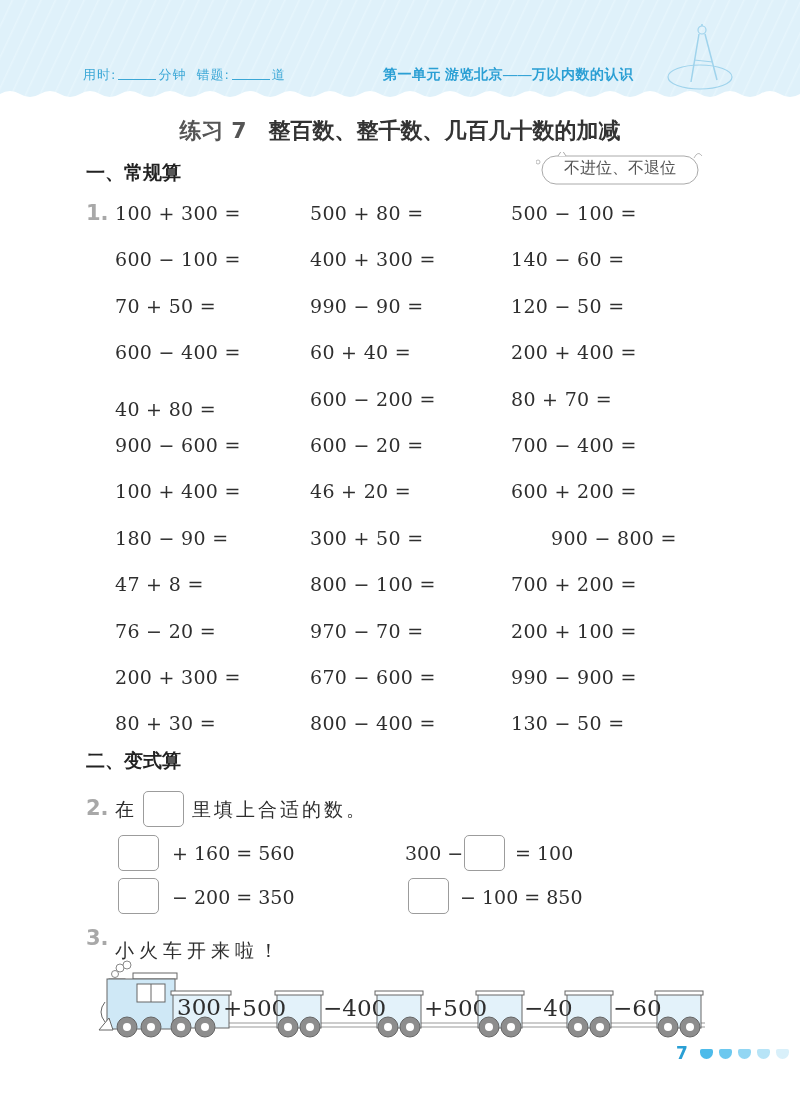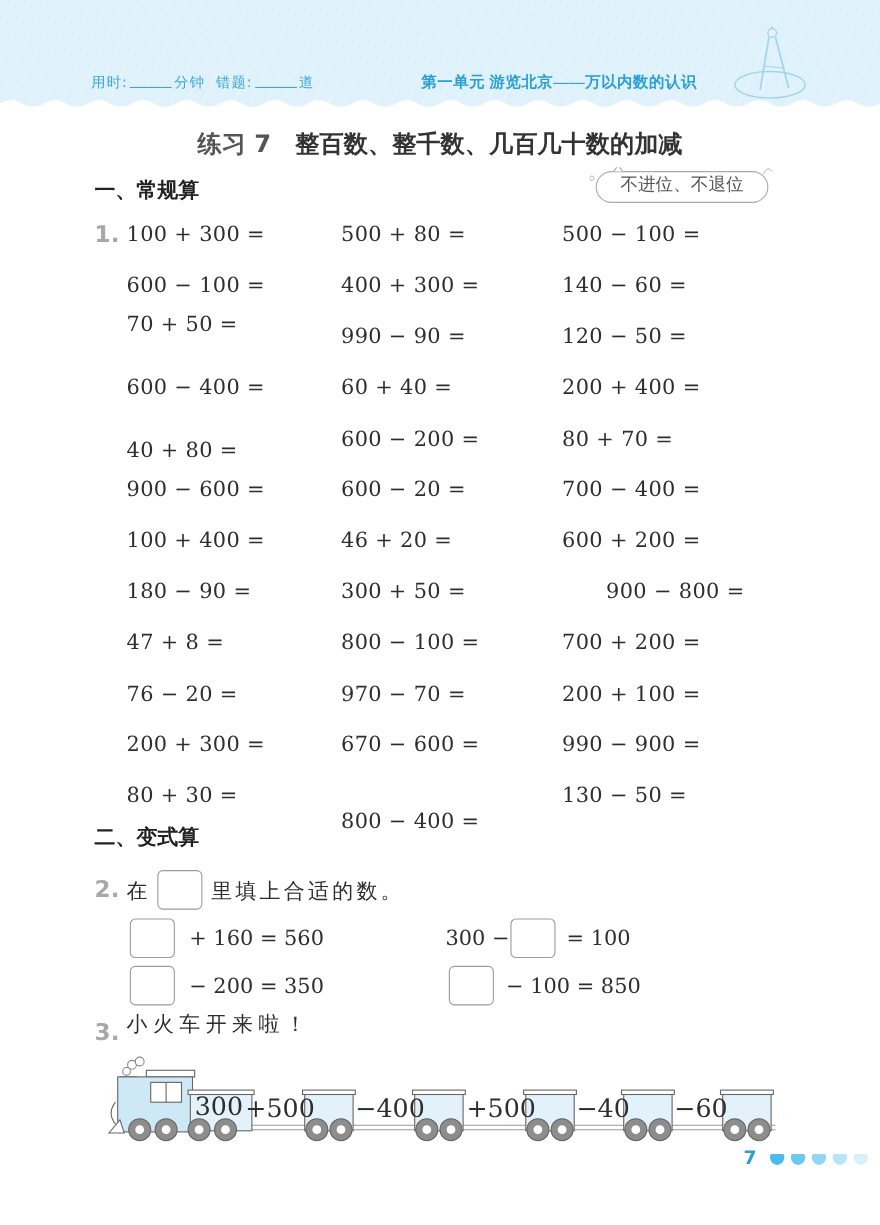--- a/index.html
+++ b/index.html
@@ -113,21 +113,21 @@
 
 <div class="q-num" style="left:86px;top:201px">1.</div>
 
 <div id="expr-grid">
     <div class="expr" style="left: 115px; top: 202px;">100 + 300 =</div>
     <div class="expr" style="left: 310px; top: 202px;">500 + 80 =</div>
     <div class="expr" style="left: 511px; top: 202px;">500 − 100 =</div>
     <div class="expr" style="left: 115px; top: 248.4px;">600 − 100 =</div>
     <div class="expr" style="left: 310px; top: 248.4px;">400 + 300 =</div>
     <div class="expr" style="left: 511px; top: 248.4px;">140 − 60 =</div>
-    <div class="expr" style="left: 115px; top: 284px;">70 + 50 =</div>
+    <div class="expr" style="left: 115px; top: 295px;">70 + 50 =</div>
     <div class="expr" style="left: 310px; top: 294.8px;">990 − 90 =</div>
     <div class="expr" style="left: 511px; top: 294.8px;">120 − 50 =</div>
     <div class="expr" style="left: 115px; top: 341.2px;">600 − 400 =</div>
     <div class="expr" style="left: 310px; top: 341.2px;">60 + 40 =</div>
     <div class="expr" style="left: 511px; top: 341.2px;">200 + 400 =</div>
     <div class="expr" style="left: 115px; top: 398px;">40 + 80 =</div>
     <div class="expr" style="left: 310px; top: 387.6px;">600 − 200 =</div>
     <div class="expr" style="left: 511px; top: 387.6px;">80 + 70 =</div>
     <div class="expr" style="left: 115px; top: 434px;">900 − 600 =</div>
     <div class="expr" style="left: 310px; top: 434px;">600 − 20 =</div>
@@ -141,21 +141,21 @@
     <div class="expr" style="left: 115px; top: 573.2px;">47 + 8 =</div>
     <div class="expr" style="left: 310px; top: 573.2px;">800 − 100 =</div>
     <div class="expr" style="left: 511px; top: 573.2px;">700 + 200 =</div>
     <div class="expr" style="left: 115px; top: 619.6px;">76 − 20 =</div>
     <div class="expr" style="left: 310px; top: 619.6px;">970 − 70 =</div>
     <div class="expr" style="left: 511px; top: 619.6px;">200 + 100 =</div>
     <div class="expr" style="left: 115px; top: 666px;">200 + 300 =</div>
     <div class="expr" style="left: 310px; top: 666px;">670 − 600 =</div>
     <div class="expr" style="left: 511px; top: 666px;">990 − 900 =</div>
     <div class="expr" style="left: 115px; top: 712.4px; text-align: right;">80 + 30 =</div>
-    <div class="expr" style="left: 310px; top: 712.4px; margin-top: 24px;">800 − 400 =</div>
+    <div class="expr" style="left: 310px; top: 712.4px;">800 − 400 =</div>
     <div class="expr" style="left: 511px; top: 712.4px;">130 − 50 =</div>
   </div>
 
 <div class="section-heading" style="top:748px">二、变式算</div>
 
 <div class="q-num" style="left:86px;top:796px">2.</div>
 <div class="q-text" style="left:115px;top:797px">在</div>
 <div class="answer-box" style="left:143px;top:791px"></div>
 <div class="q-text" style="left:192px;top:797px">里填上合适的数。</div>
 
@@ -166,21 +166,21 @@
 <div class="answer-box" style="left:464px;top:835px"></div>
 <div class="fill-text" style="left:515px;top:842px">= 100</div>
 
 <div class="answer-box" style="left:118px;top:878px"></div>
 <div class="fill-text" style="left:172px;top:886px">− 200 = 350</div>
 
 <div class="answer-box" style="left:408px;top:878px"></div>
 <div class="fill-text" style="left:460px;top:886px">− 100 = 850</div>
 
 <div class="q-num" style="left:86px;top:926px">3.</div>
-<div class="q-text" style="left:115px;top:918px;letter-spacing:5px">小火车开来啦！</div>
+<div class="q-text" style="left:115px;top:938px;letter-spacing:5px">小火车开来啦！</div>
 
 <div class="train">
   <svg width="630" height="80" viewBox="0 0 630 80" style="position:absolute;left:0;top:0">
 
     <line x1="70" y1="63" x2="610" y2="63" stroke="#999" stroke-width="1"></line>
     <line x1="70" y1="67" x2="610" y2="67" stroke="#999" stroke-width="1"></line>
 
     <circle cx="25" cy="8" r="4" fill="#fff" stroke="#888"></circle>
     <circle cx="32" cy="5" r="4" fill="#fff" stroke="#888"></circle>
     <circle cx="20" cy="14" r="3.5" fill="#fff" stroke="#888"></circle>

